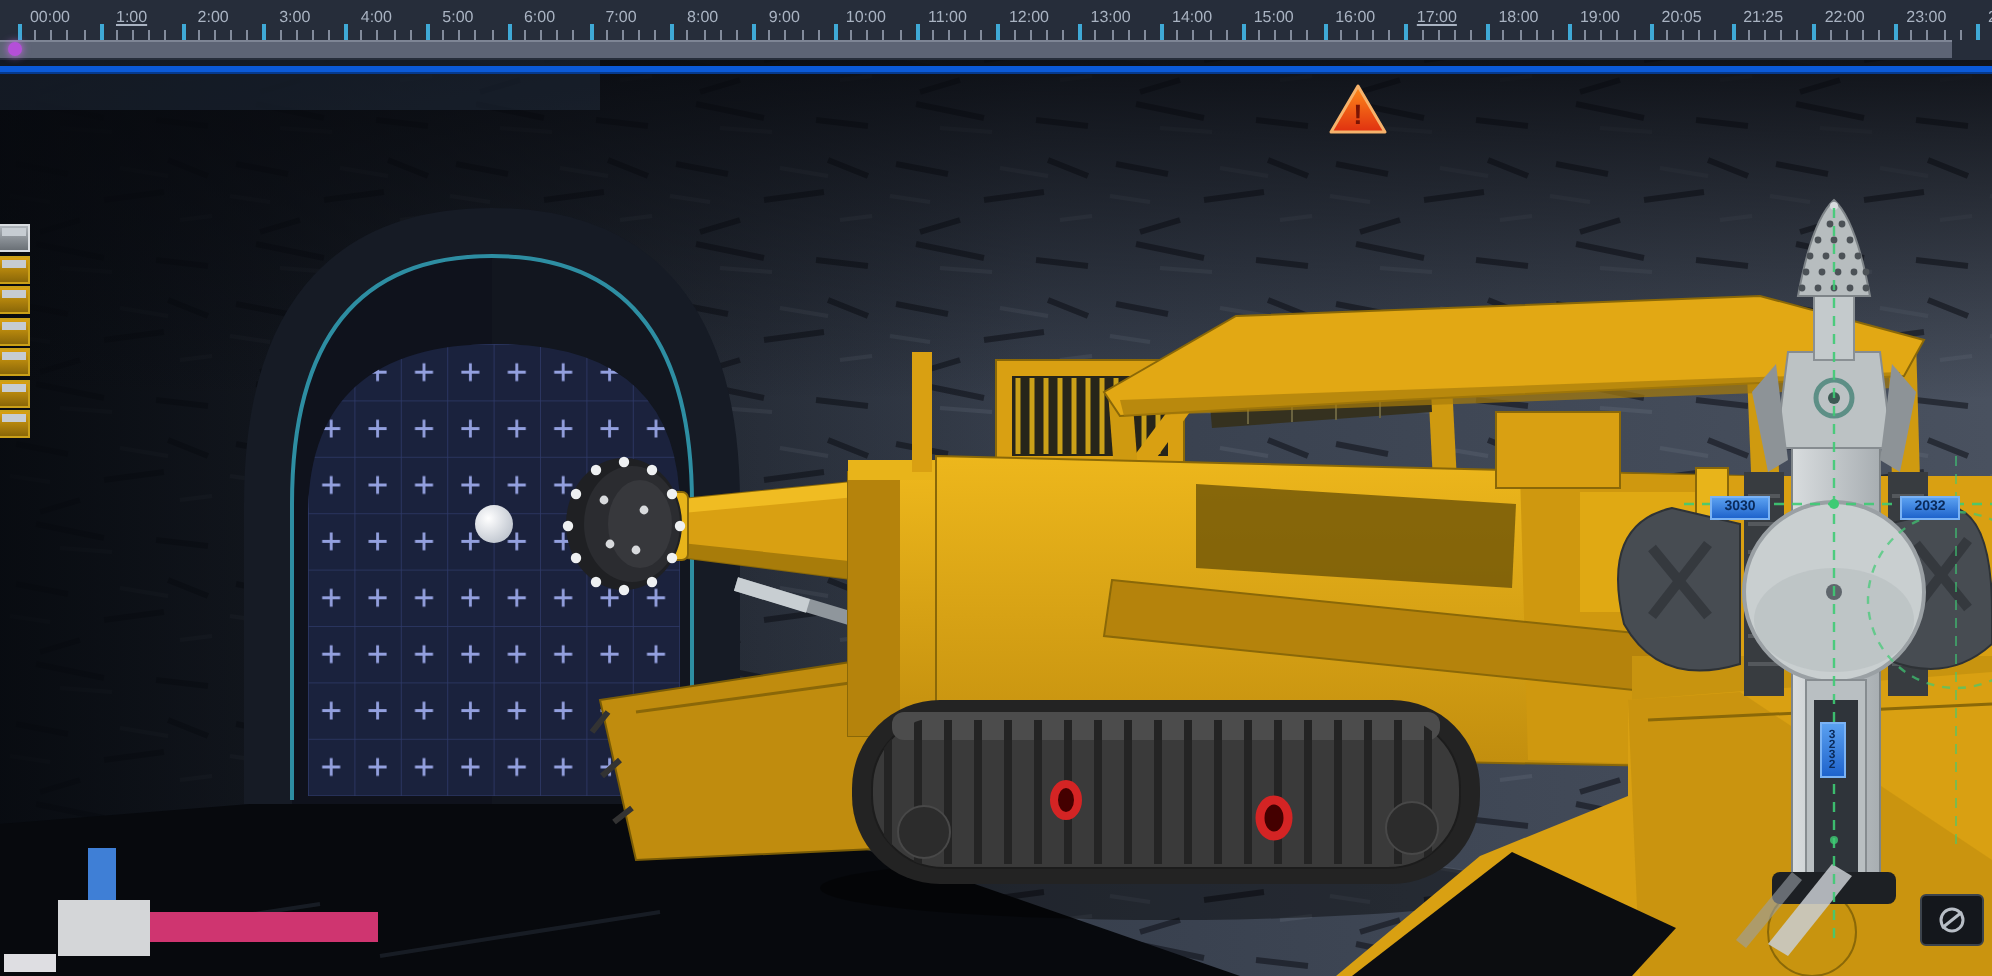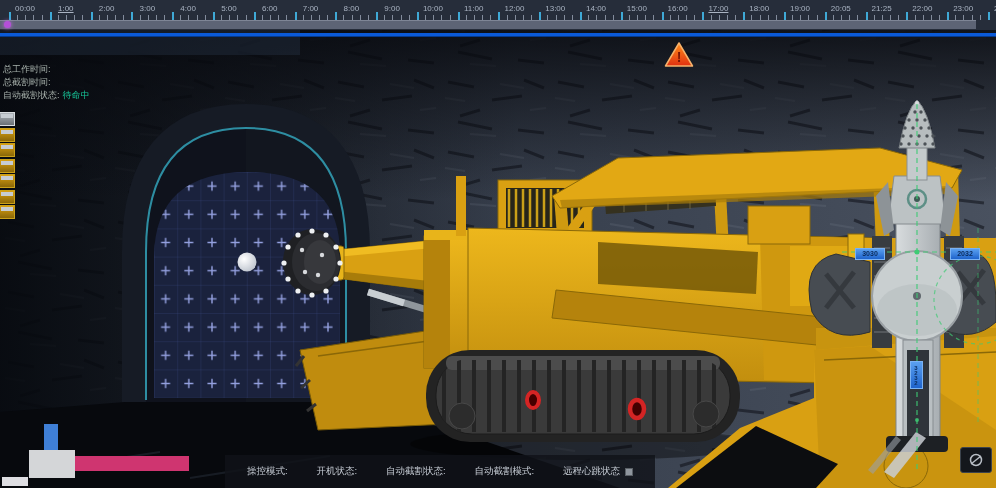--- a/index.html
+++ b/index.html
@@ -439,25 +439,20 @@
         <i class="tick minor" style="left: 979.802px;"></i>
         <i class="tick major" style="left: 987.96px;"></i>
       </div>
     <div class="tl-band"></div>
     <div class="tl-playhead"></div>
   </div>
   <div class="blue-rule"></div>
 
   <div class="dd-panel"></div>
 
-  <div class="status-panel">
-      <div class="status-line"><span>总工作时间:</span></div>
-      <div class="status-line"><span>总截割时间:</span></div>
-      <div class="status-line"><span>自动截割状态:</span><span class="val">待命中</span></div>
-    </div>
 
   <div class="icon-strip">
       <div class="mini-tile gray"></div>
       <div class="mini-tile"></div>
       <div class="mini-tile"></div>
       <div class="mini-tile"></div>
       <div class="mini-tile"></div>
       <div class="mini-tile"></div>
       <div class="mini-tile"></div>
     </div>
@@ -479,38 +474,20 @@
   <div class="badge b-right">2032</div>
   <div class="badge b-vert">3232</div>
 
   <div class="gizmo">
     <div class="gz-blue"></div>
     <div class="gz-square"></div>
     <div class="gz-pink"></div>
   </div>
   <div class="corner-chip"></div>
 
-  <div class="bottom-bar">
-      <div class="bb-item">
-        <span>操控模式:</span>
-      </div>
-      <div class="bb-item">
-        <span>开机状态:</span>
-      </div>
-      <div class="bb-item">
-        <span>自动截割状态:</span>
-      </div>
-      <div class="bb-item">
-        <span>自动截割模式:</span>
-      </div>
-      <div class="bb-item">
-        <span>远程心跳状态</span>
-        <span class="bb-ind"></span>
-      </div>
-    </div>
 
   <div class="tool-badge">
     <svg width="18" height="14" viewBox="0 0 18 14">
       <circle cx="9" cy="7" r="5.5" stroke="#b8bec6" fill="none" stroke-width="1.5"></circle>
       <path d="M4,11 L14,3" stroke="#b8bec6" stroke-width="1.5"></path>
     </svg>
   </div>
 
 </div>
 

